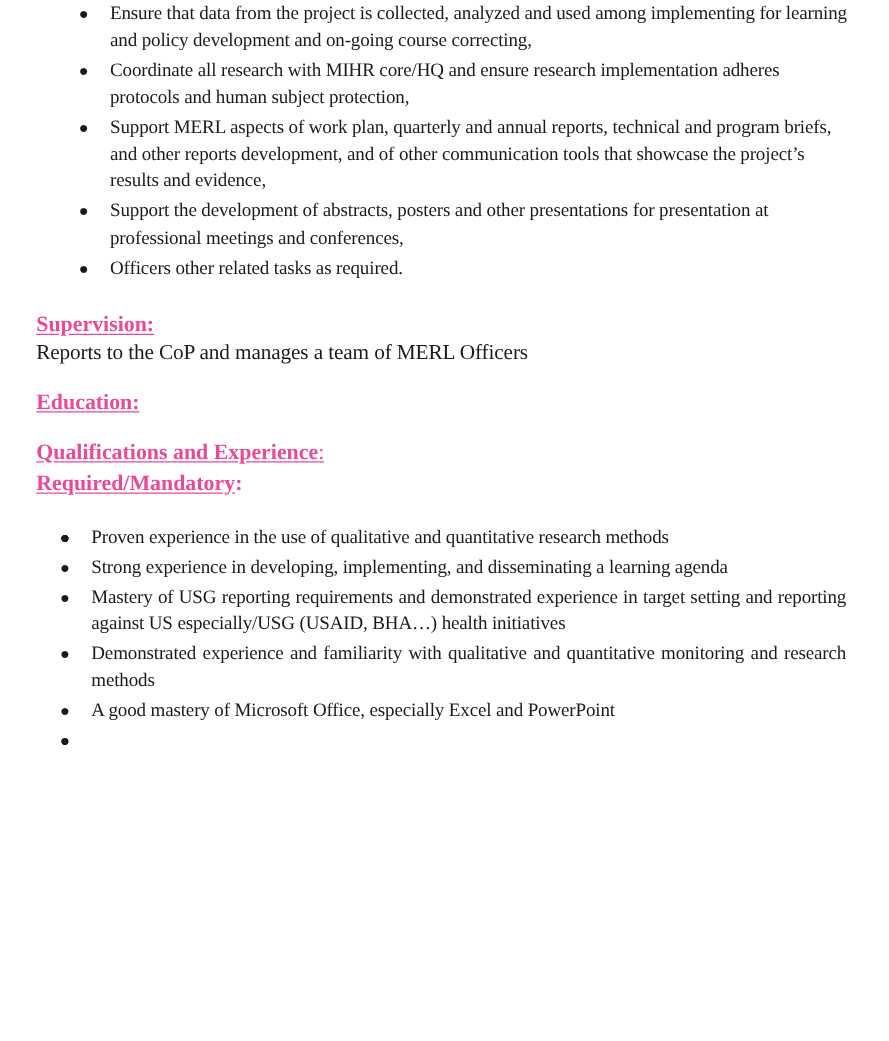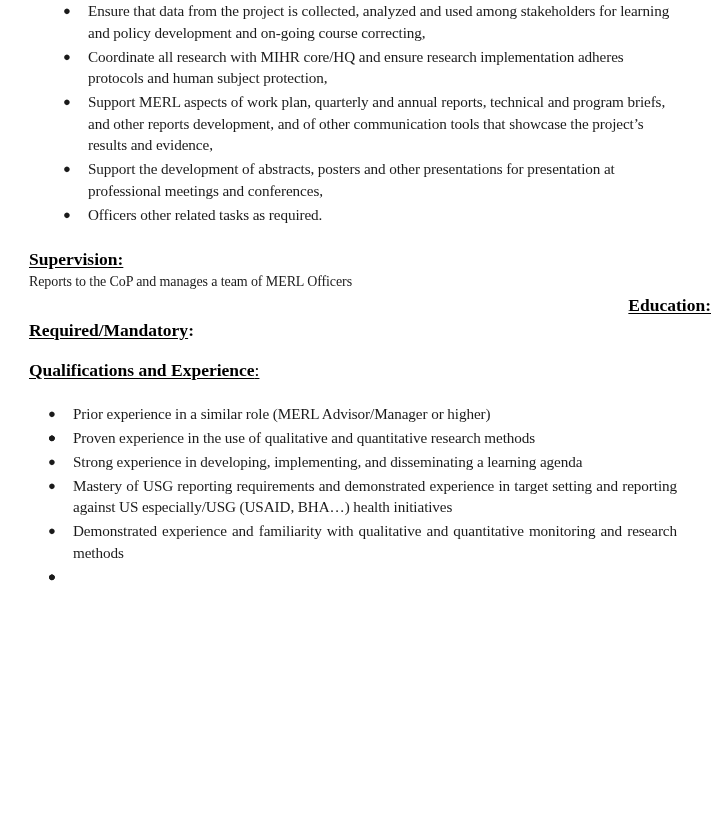--- a/index.html
+++ b/index.html
@@ -11,53 +11,53 @@
   .page { position: absolute; left: 0; top: 0; width: 711px; }
   ul { list-style: none; margin: 0; padding: 0; }
   .li { position: relative; font-size: 15.2px; line-height: 21.5px; letter-spacing: -0.1px; }
   .li .bullet { position: absolute; font-size: 13px; }
   .top-list .li { padding-left: 88px; padding-right: 30px; margin-bottom: 2.5px; }
   .top-list .li .bullet { left: 63px; top: 0; }
   .req-list .li { padding-left: 73px; padding-right: 34px; margin-bottom: 2.5px; text-align: justify; }
   .req-list .li .bullet { left: 48px; top: 0; }
   .heading {
     font-weight: bold; font-size: 17.5px; line-height: 24px;
-    margin-left: 29px; color: #000000;
+    margin-left: 29px; color: #ec4899;
   }
   .heading .u { text-decoration: underline; text-underline-offset: 2px; }
   .heading .colon-plain { font-weight: normal; }
-  .para { font-size: 14px; line-height: 21.5px; margin-left: 29px; margin-right: 34px; text-align: justify; letter-spacing: -0.1px; }
+  .para { font-size: 17px; line-height: 21.5px; margin-left: 29px; margin-right: 34px; text-align: justify; letter-spacing: -0.1px; }
 </style>
 </head>
 <body>
 
 <div class="page">
 
   <ul class="top-list" style="margin-top:0px;">
-    <li class="li"><span class="bullet">●</span><span>Ensure that data from the project is collected, analyzed and used among stakeholders for learning and policy development and on-going course correcting,</span></li>
+    <li class="li"><span class="bullet">●</span><span>Ensure that data from the project is collected, analyzed and used among implementing for learning and policy development and on-going course correcting,</span></li>
     <li class="li"><span class="bullet">●</span><span>Coordinate all research with MIHR core/HQ and ensure research implementation adheres protocols and human subject protection,</span></li>
     <li class="li"><span class="bullet">●</span><span>Support MERL aspects of work plan, quarterly and annual reports, technical and program briefs, and other reports development, and of other communication tools that showcase the project’s results and evidence,</span></li>
     <li class="li"><span class="bullet">●</span><span>Support the development of abstracts, posters and other presentations for presentation at professional meetings and conferences,</span></li>
     <li class="li"><span class="bullet">●</span><span>Officers other related tasks as required.</span></li>
   </ul>
 
   <div class="heading" style="margin-top:22px;"><span class="u">Supervision:</span></div>
   <div class="para">Reports to the CoP and manages a team of MERL Officers</div>
 
-  <div class="heading" style="text-align:right;"><span class="u">Education:</span></div>
+  <div class="heading" style="margin-top:16px;"><span class="u">Education:</span></div>
 
+  <div class="heading" style="margin-top:16px;"><span class="u">Qualifications and Experience</span><span class="colon-plain u">:</span></div>
   <div class="heading" style="margin-top:1px;"><span class="u">Required/Mandatory</span><span>:</span></div>
-  <div class="heading" style="margin-top:16px;"><span class="u">Qualifications and Experience</span><span class="colon-plain u">:</span></div>
 
   <ul class="req-list" style="margin-top:21px;">
-    <li class="li"><span class="bullet">●</span><span>Prior experience in a similar role (MERL Advisor/Manager or higher)</span></li>
+    <li class="li"><span class="bullet">●</span></li>
     <li class="li"><span class="bullet">●</span></li>
     <li class="li"><span class="bullet">●</span></li>
     <li class="li"><span class="bullet">●</span><span>Proven experience in the use of qualitative and quantitative research methods</span></li>
     <li class="li"><span class="bullet">●</span><span>Strong experience in developing, implementing, and disseminating a learning agenda</span></li>
     <li class="li"><span class="bullet">●</span><span>Mastery of USG reporting requirements and demonstrated experience in target setting and reporting against US especially/USG (USAID, BHA…) health initiatives</span></li>
     <li class="li"><span class="bullet">●</span><span>Demonstrated experience and familiarity with qualitative and quantitative monitoring and research methods</span></li>
-    <li class="li"><span class="bullet">●</span></li>
+    <li class="li"><span class="bullet">●</span><span>A good mastery of Microsoft Office, especially Excel and PowerPoint</span></li>
     <li class="li"><span class="bullet">●</span></li>
     <li class="li"><span class="bullet">●</span></li>
   </ul>
 
 </div>
 
 </body></html>

